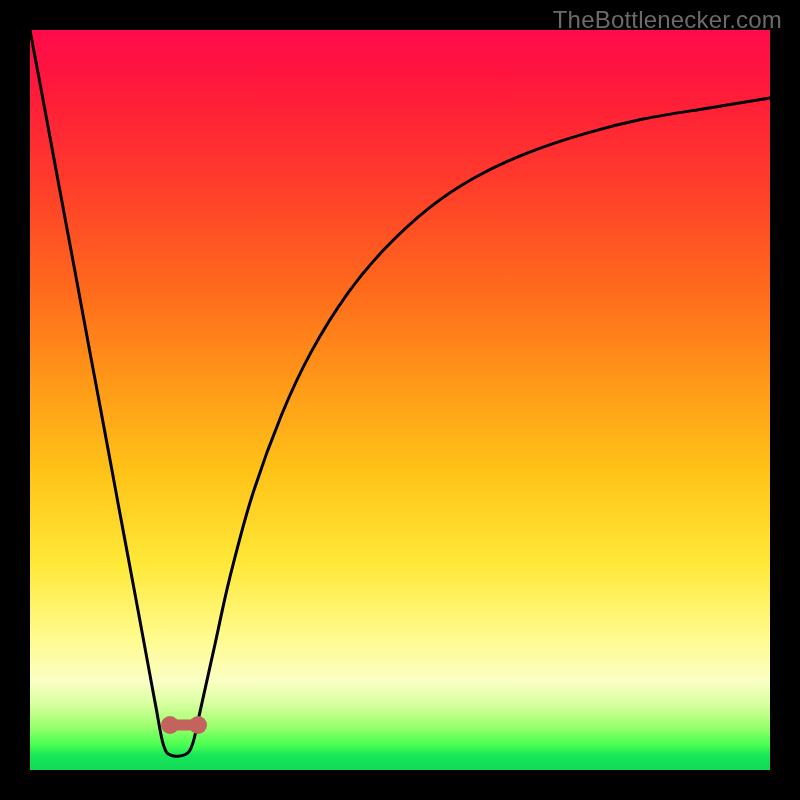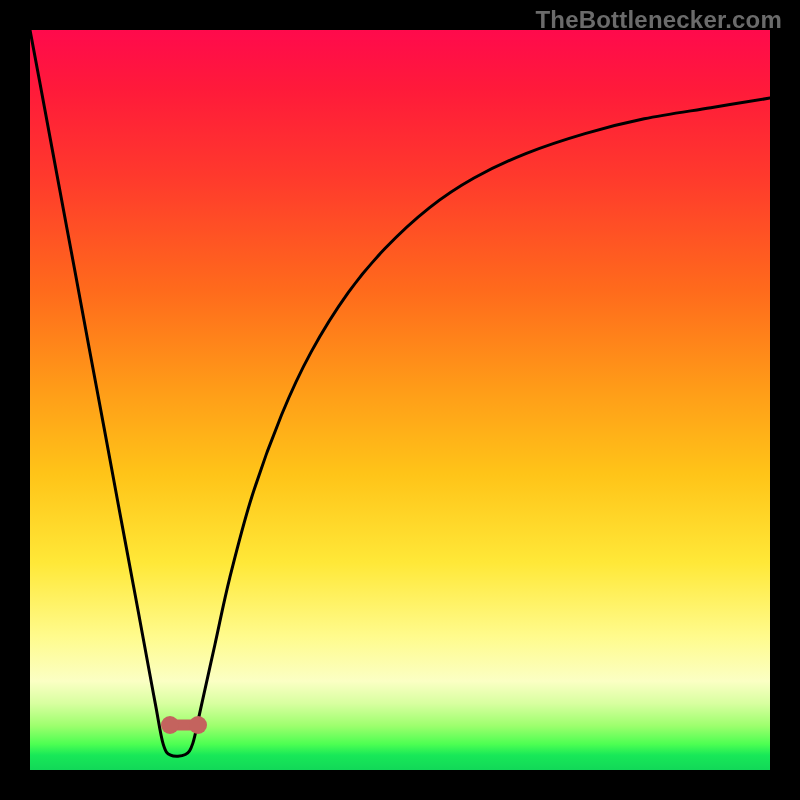--- a/index.html
+++ b/index.html
@@ -50,21 +50,21 @@
   .curve-holder {
     position: absolute;
     inset: 0;
   }
   .watermark {
     position: absolute;
     top: 6px;
     right: 18px;
     color: #6b6b6b;
     font-size: 24px;
-    font-weight: 700;
+    font-weight: 400;
     letter-spacing: 0.2px;
   }
 </style>
 </head>
 <body>
 
 <div class="outer">
 
   <div class="watermark">TheBottlenecker.com</div>
 

